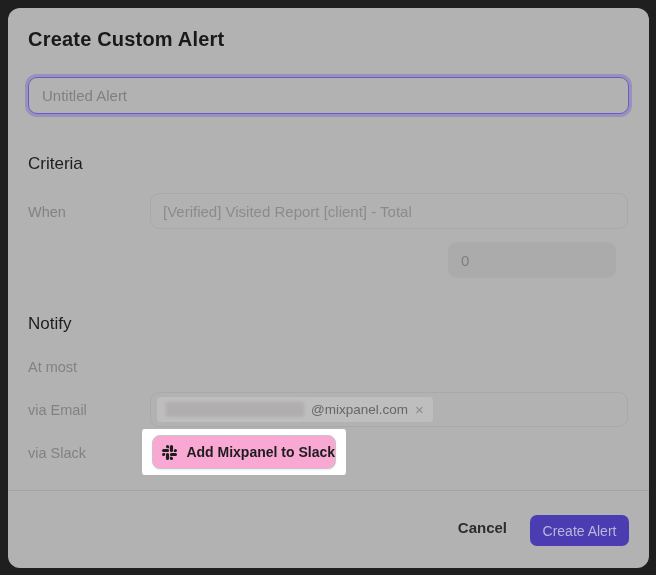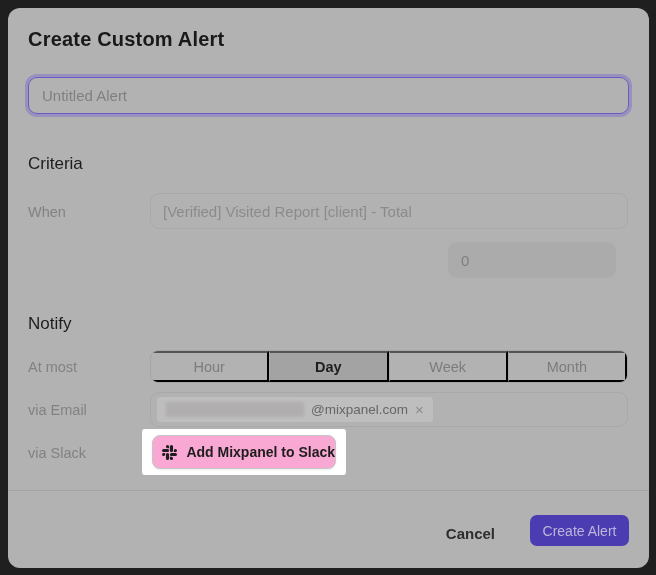--- a/index.html
+++ b/index.html
@@ -162,21 +162,21 @@
   .slack-icon { width: 15px; height: 15px; display: block; }
 
   .footer-divider {
     position: absolute; left: 0; top: 482px;
     width: 100%; height: 1px;
     background: #a4a4a4;
   }
   .footer {
     position: absolute; right: 20px; top: 507px;
     height: 31px;
-    display: flex; align-items: flex-end; gap: 33px;
+    display: flex; align-items: flex-start; gap: 21px;
   }
   .cancel-button {
     background: none; border: none;
     font-size: 15px; font-weight: 600; color: #2d2d2d;
     cursor: pointer; font-family: inherit;
     padding: 4px 2px;
   }
   .create-button {
     width: 99px; height: 31px;
     background: var(--accent, #4b3cb1);
@@ -201,26 +201,20 @@
 
   <input class="metric-field" type="text" readonly="" value="[Verified] Visited Report [client] - Total" style="">
 
 
   <input class="threshold-input" type="text" value="0" style="">
 
   <h2 class="section-heading heading-notify">Notify</h2>
 
   <span class="row-label" style="top:351px">At most</span>
 
-  <div class="segmented">
-      <button class="segment">Hour</button>
-      <button class="segment selected">Day</button>
-      <button class="segment">Week</button>
-      <button class="segment">Month</button>
-    </div>
 
   <span class="row-label" style="top:394px">via Email</span>
 
   <div class="email-field">
     <div class="email-chip">
       <span class="redacted"></span>
       <span class="email-domain">@mixpanel.com</span>
       <span class="chip-remove">×</span>
     </div>
   </div>

